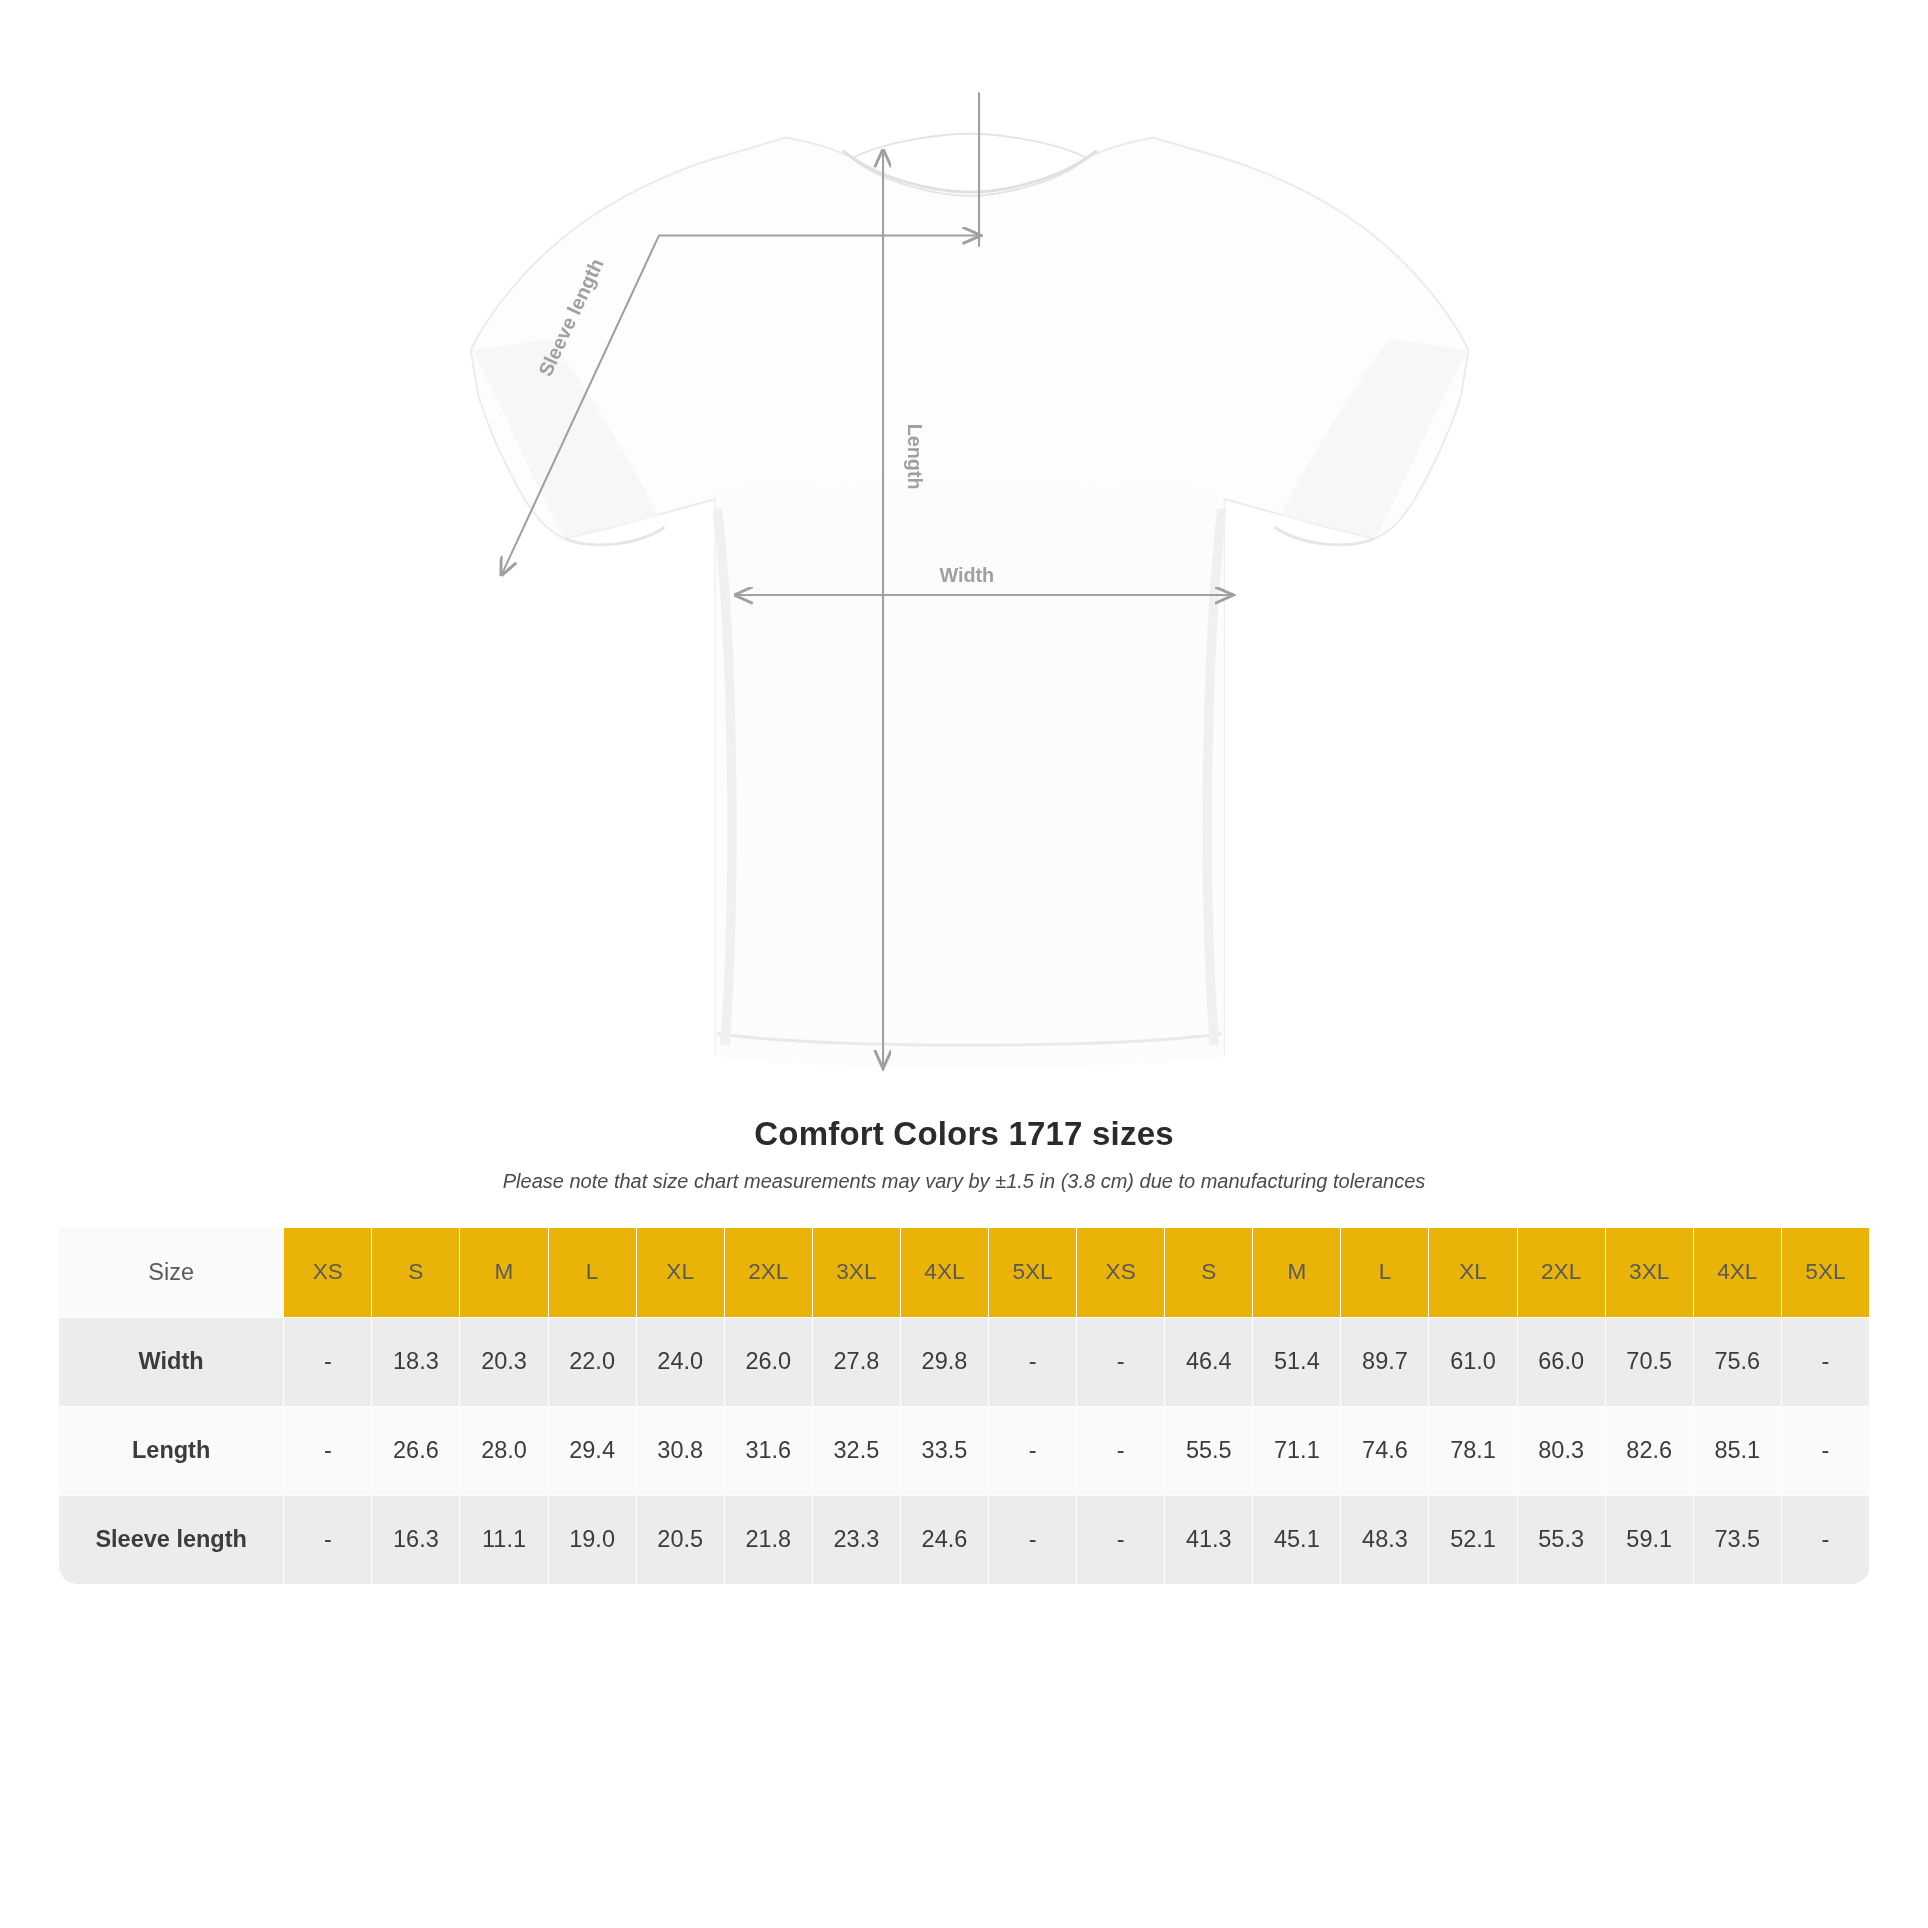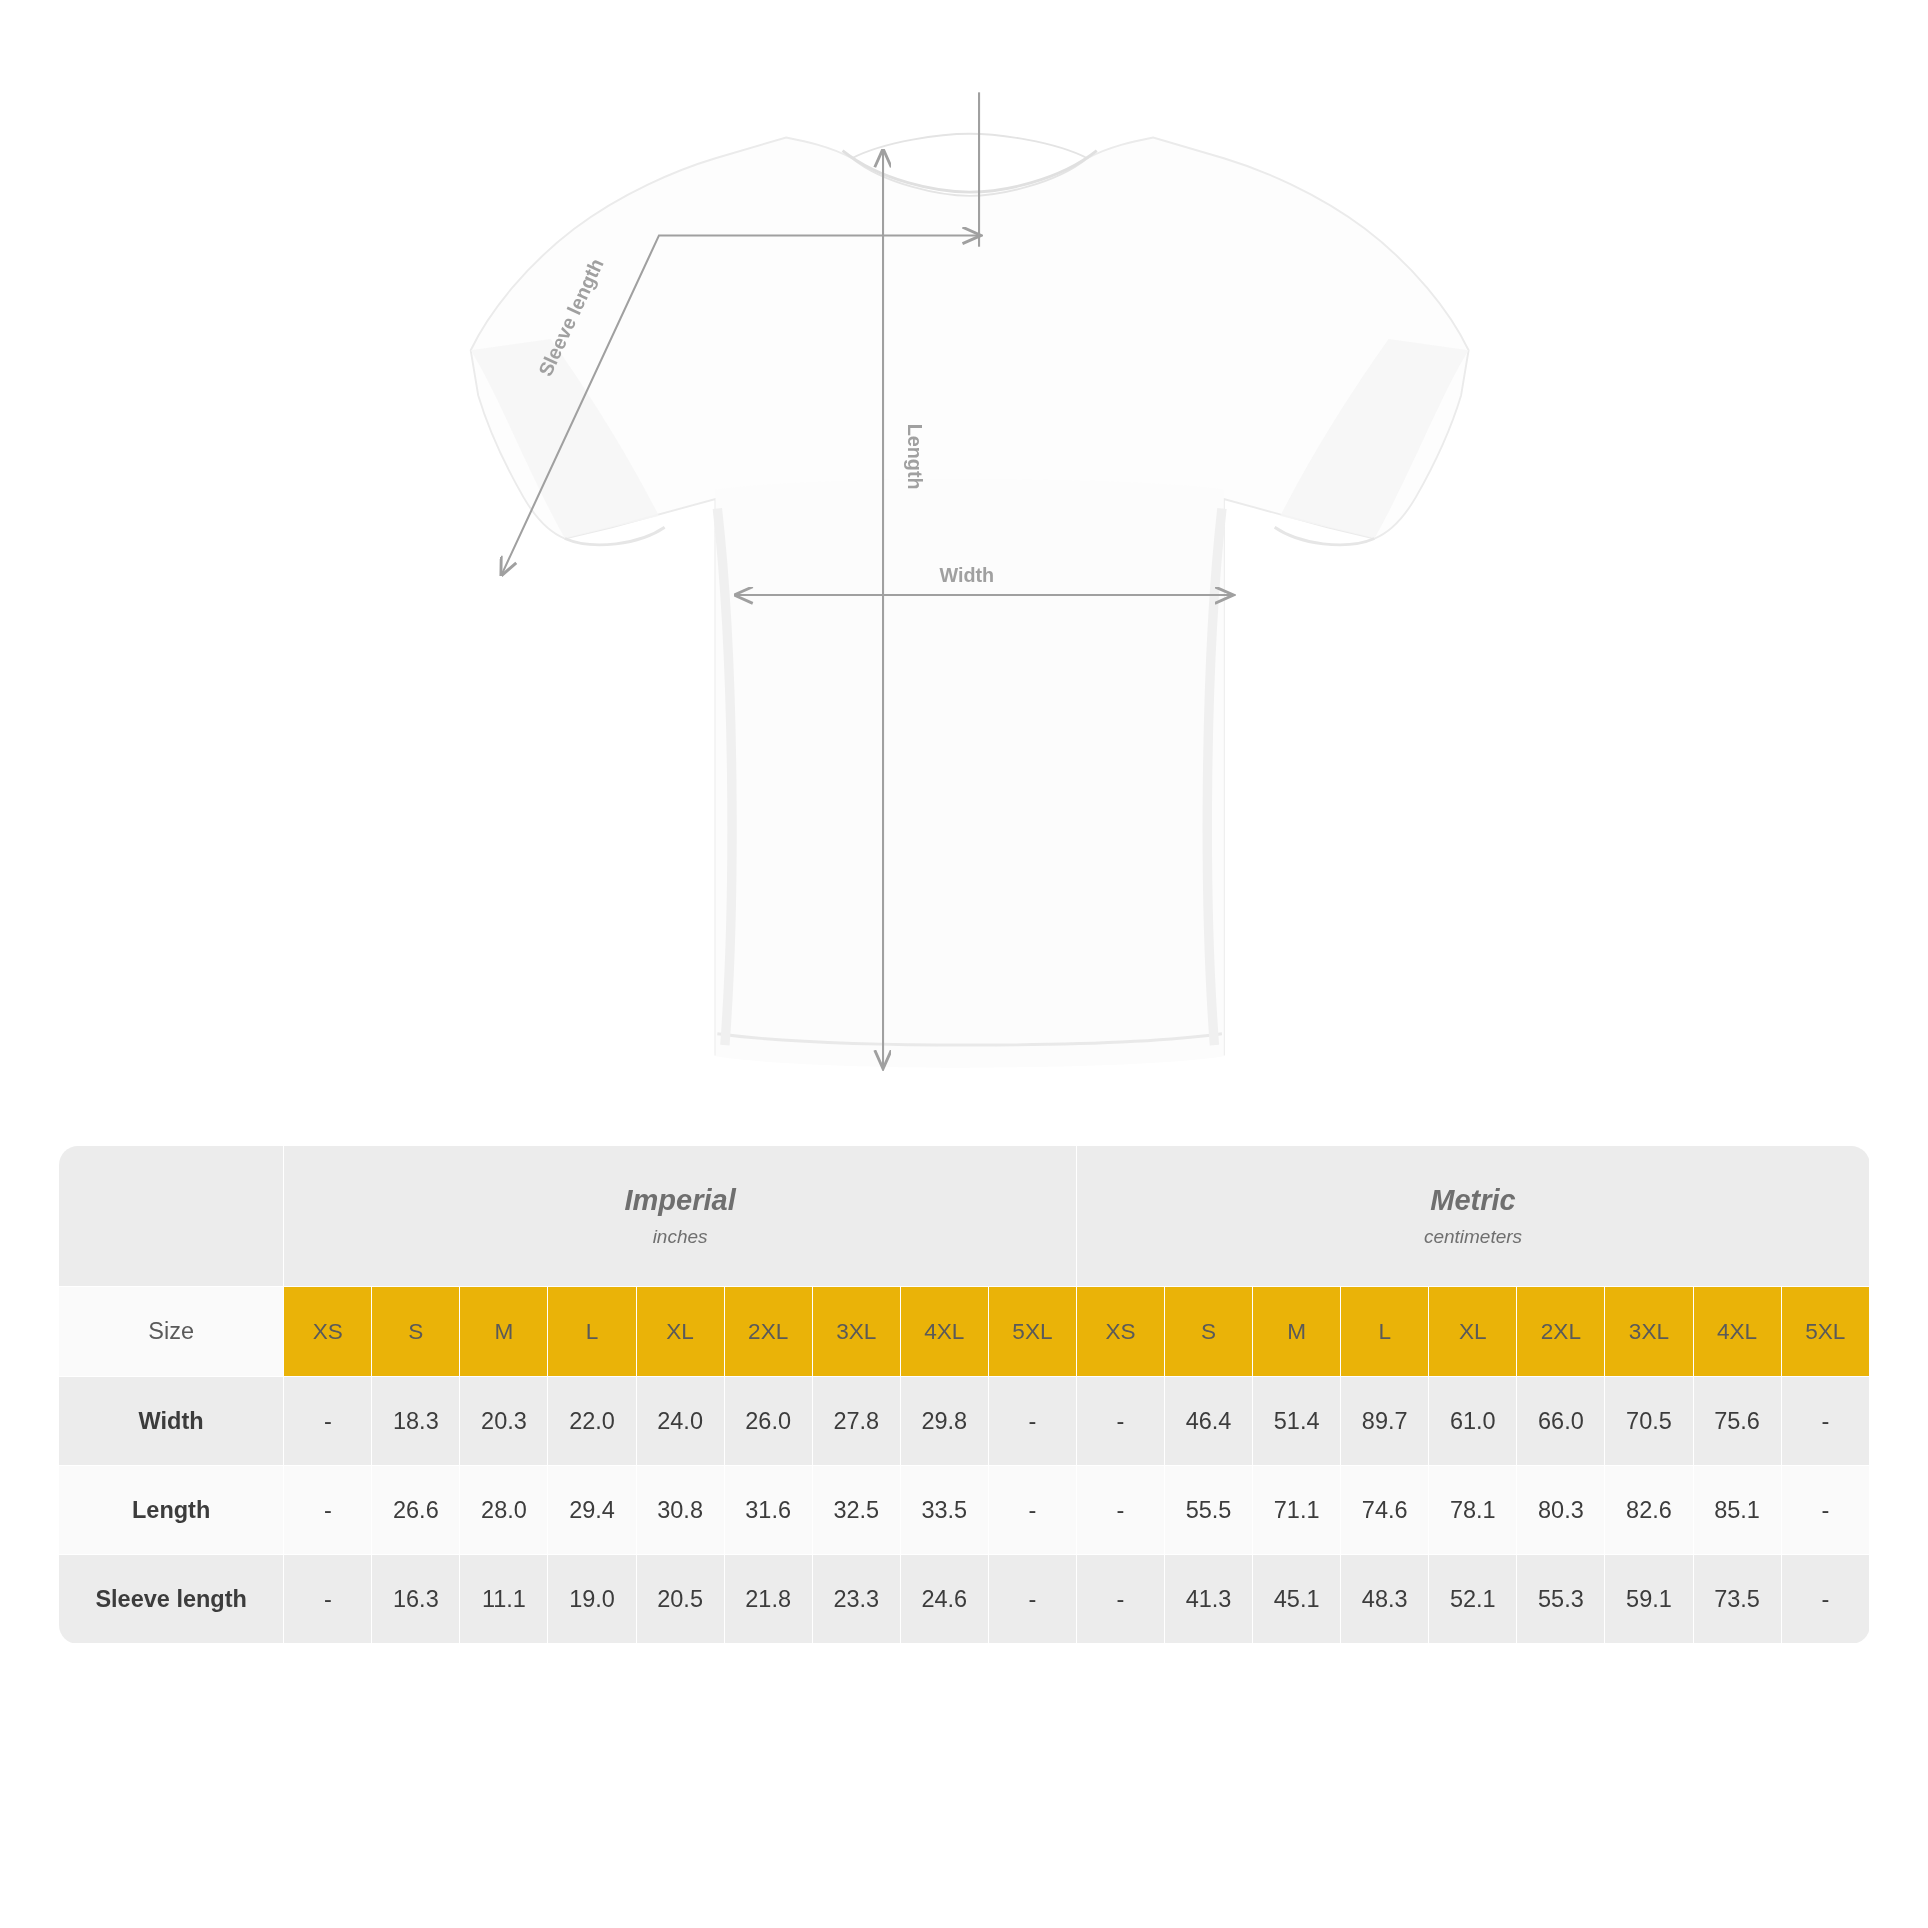--- a/index.html
+++ b/index.html
@@ -198,20 +198,24 @@
       </g>
       <text class="diagram-label" transform="translate(965,485) rotate(90)" text-anchor="middle">Length</text>
 
       <g>
         <line x1="782" y1="632" x2="1308" y2="632" stroke="#a0a0a0" stroke-width="2.2" marker-start="url(#arrowStart)" marker-end="url(#arrowEnd)"></line>
       </g>
       <text class="diagram-label" x="1027" y="618" text-anchor="middle">Width</text>
     </svg>
   </div>
 
+  <div class="title-block">
+    <div class="chart-title">Comfort Colors 1717 sizes</div>
+    <div class="chart-note">Please note that size chart measurements may vary by ±1.5 in (3.8 cm) due to manufacturing tolerances</div>
+  </div>
 
   <div class="table-wrap">
     <table class="size-table">
       <colgroup>
         <col class="label-col">
         <col class="num-col">
           <col class="num-col">
           <col class="num-col">
           <col class="num-col">
           <col class="num-col">
@@ -223,31 +227,20 @@
           <col class="num-col">
           <col class="num-col">
           <col class="num-col">
           <col class="num-col">
         <col class="num-col">
           <col class="num-col">
           <col class="num-col">
           <col class="num-col">
       </colgroup>
       <tbody>
-        <tr class="unit-row">
-          <td class="first"></td>
-          <td colspan="9">
-            <div class="unit-name">Imperial</div>
-            <div class="unit-sub">inches</div>
-          </td>
-          <td colspan="9" class="last">
-            <div class="unit-name">Metric</div>
-            <div class="unit-sub">centimeters</div>
-          </td>
-        </tr>
 
         <tr class="size-row">
           <td class="rowlabel">Size</td>
           <td>XS</td>
           <td>S</td>
           <td>M</td>
           <td>L</td>
           <td>XL</td>
           <td>2XL</td>
           <td>3XL</td>

